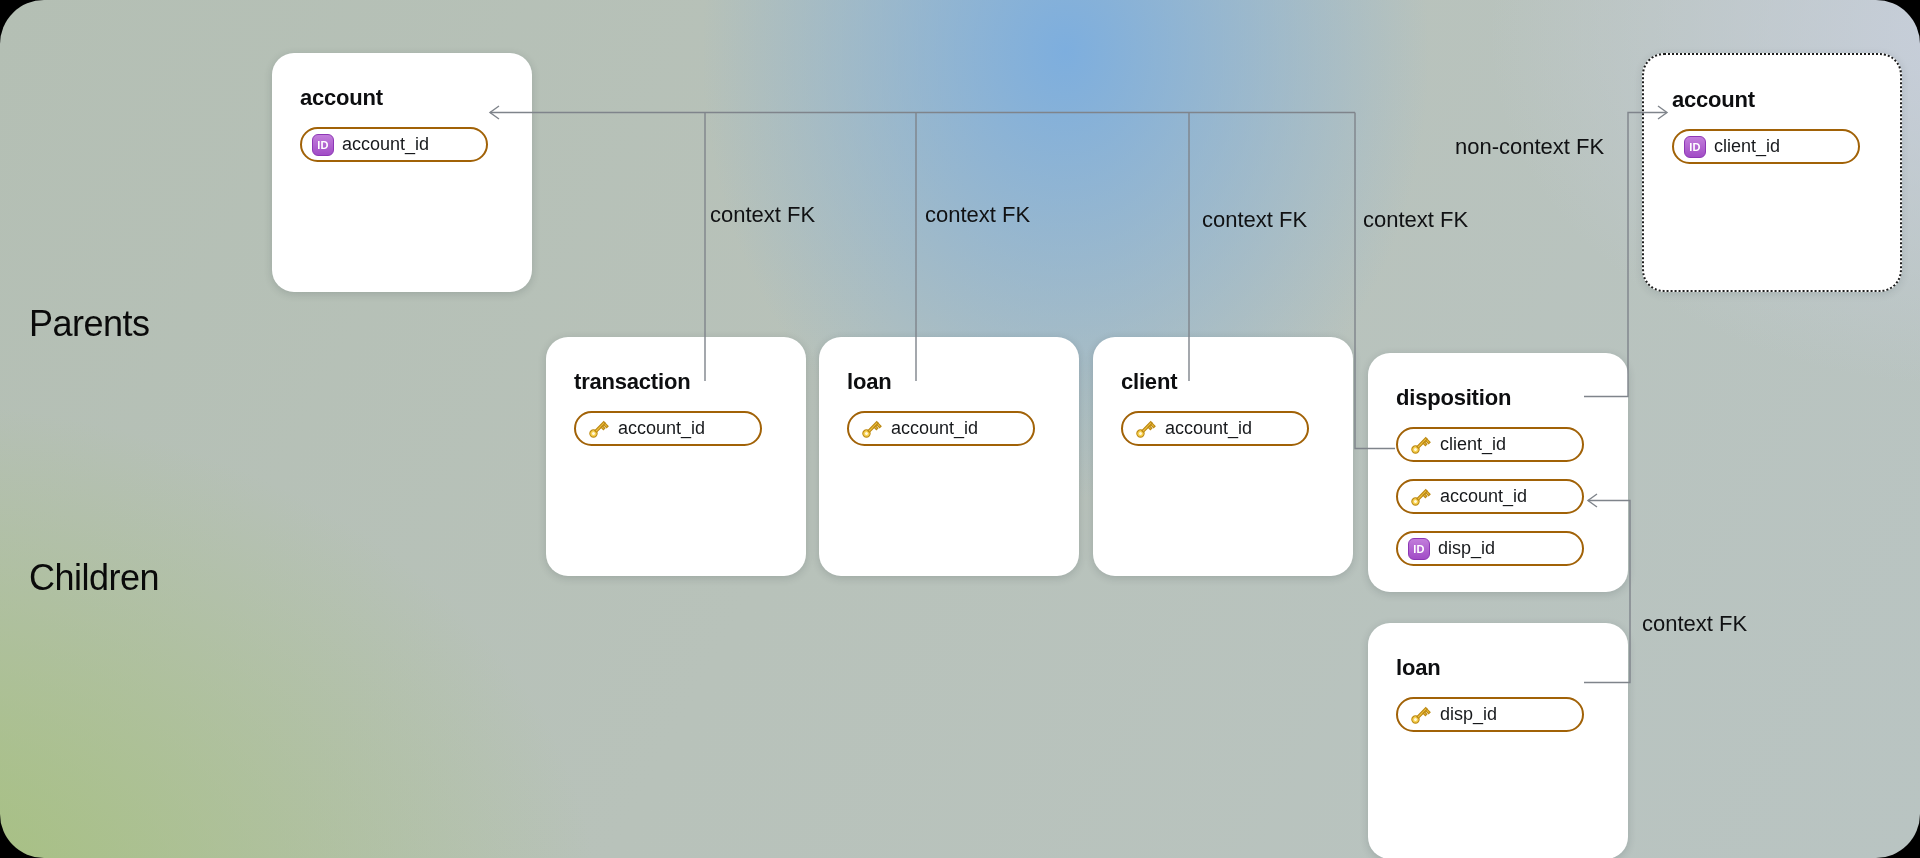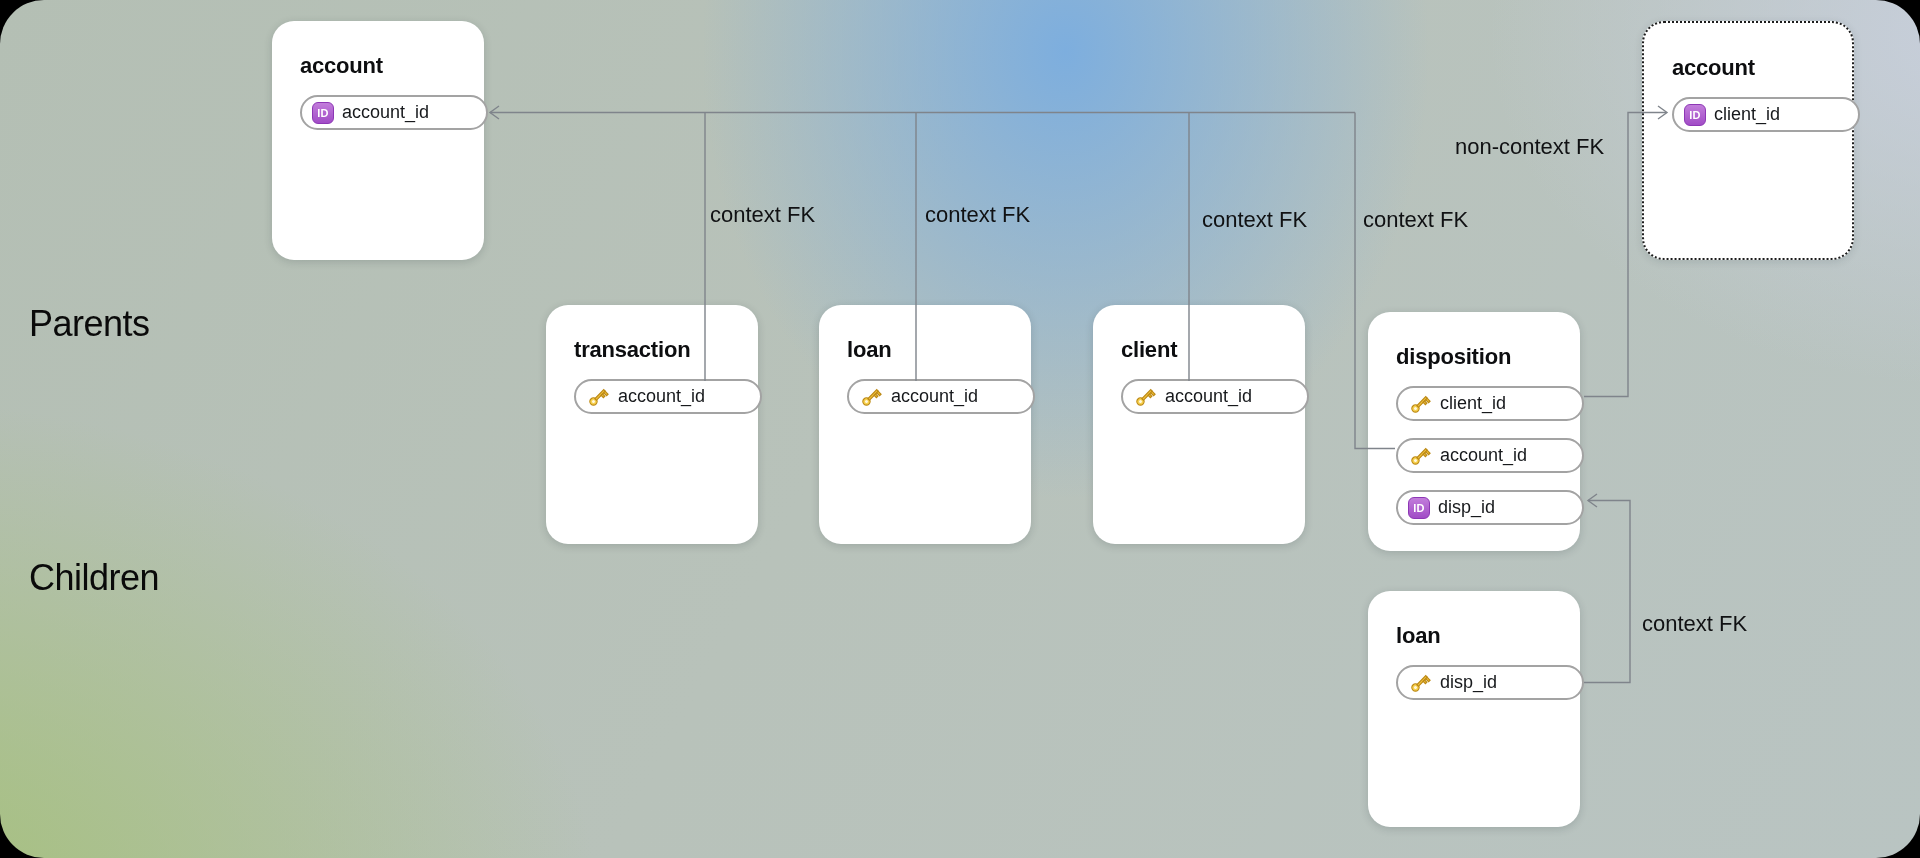--- a/index.html
+++ b/index.html
@@ -7,29 +7,29 @@
     position:relative;width:1920px;height:858px;border-radius:44px;overflow:hidden;
     font-family:"Liberation Sans",sans-serif;
     background:
       radial-gradient(520px 640px at 55.5% 6%, rgba(122,173,224,0.95), rgba(122,173,224,0) 70%),
       radial-gradient(1150px 820px at -6% 106%, rgba(163,192,116,0.92), rgba(163,192,116,0) 62%),
       radial-gradient(720px 520px at 103% 4%, rgba(201,208,222,0.92), rgba(201,208,222,0) 68%),
       linear-gradient(118deg,#b4bfb4 0%,#b8c2ba 45%,#b9c4c2 100%);
   }
   .rowlabel{position:absolute;font-size:36px;line-height:44px;letter-spacing:-0.5px;color:#0a0a0a;}
   .tcard{
-    position:absolute;width:212px;height:239px;background:#fff;border-radius:22px;
-    box-shadow:0 2px 8px rgba(20,30,40,0.16);padding:32px 28px;box-sizing:border-box;
+    position:absolute;width:260px;height:239px;background:#fff;border-radius:22px;
+    box-shadow:0 2px 8px rgba(20,30,40,0.16);padding:32px 28px;box-sizing:border-box;margin-top:32px;
   }
   .tcard.dotted{border:2px dotted #1c1c1c;box-shadow:0 2px 8px rgba(20,30,40,0.12);}
   .tcard .ttitle{font-size:22px;line-height:26px;font-weight:bold;color:#0d0e10;letter-spacing:-0.2px;margin-bottom:16px;}
   .plist{display:flex;flex-direction:column;gap:17px;}
   .pill{
     width:188px;height:35px;box-sizing:border-box;background:#fff;
-    border:2px solid #a3a3a3;border-radius:18px;display:flex;align-items:center;
+    border:2px solid #a16207;border-radius:18px;display:flex;align-items:center;
     padding-left:10px;gap:8px;
   }
   .fname{font-family:Liberation Sans, sans-serif;font-size:18px;color:#17191c;white-space:nowrap;}
   .idbadge{
     width:22px;height:22px;flex:0 0 22px;border-radius:6px;box-sizing:border-box;
     background:linear-gradient(180deg,#c27ddb,#a14cc6);border:1.5px solid #8d37b5;
     color:#fff;font-size:11px;font-weight:bold;letter-spacing:0.3px;
     display:flex;align-items:center;justify-content:center;
   }
   .keyicon{width:24px;height:24px;flex:0 0 24px;}
@@ -112,21 +112,21 @@
               <rect x="8.6" y="10.9" width="12.6" height="2.3" fill="#f2c23c"></rect>
               <rect x="15.4" y="13" width="2" height="3.2" fill="#f2c23c"></rect>
               <rect x="19" y="13" width="2.1" height="4.1" fill="#f2c23c"></rect>
             </g>
           </svg>
         <span class="fname">account_id</span>
       </div>
     </div>
   </div>
 
-  <div class="tcard" style="left:1368px;top:312px">
+  <div class="tcard" style="left:1368px;top:321px">
     <div class="ttitle">disposition</div>
     <div class="plist">
       <div class="pill">
         <svg class="keyicon" viewBox="0 0 24 24">
             <g transform="rotate(-45 12 12)" stroke="#bd8a16" stroke-width="1.2">
               <circle cx="5.6" cy="12" r="3.6" fill="#f7d14f"></circle>
               <circle cx="5.6" cy="12" r="1.5" fill="#fff7dd" stroke="none"></circle>
               <rect x="8.6" y="10.9" width="12.6" height="2.3" fill="#f2c23c"></rect>
               <rect x="15.4" y="13" width="2" height="3.2" fill="#f2c23c"></rect>
               <rect x="19" y="13" width="2.1" height="4.1" fill="#f2c23c"></rect>

